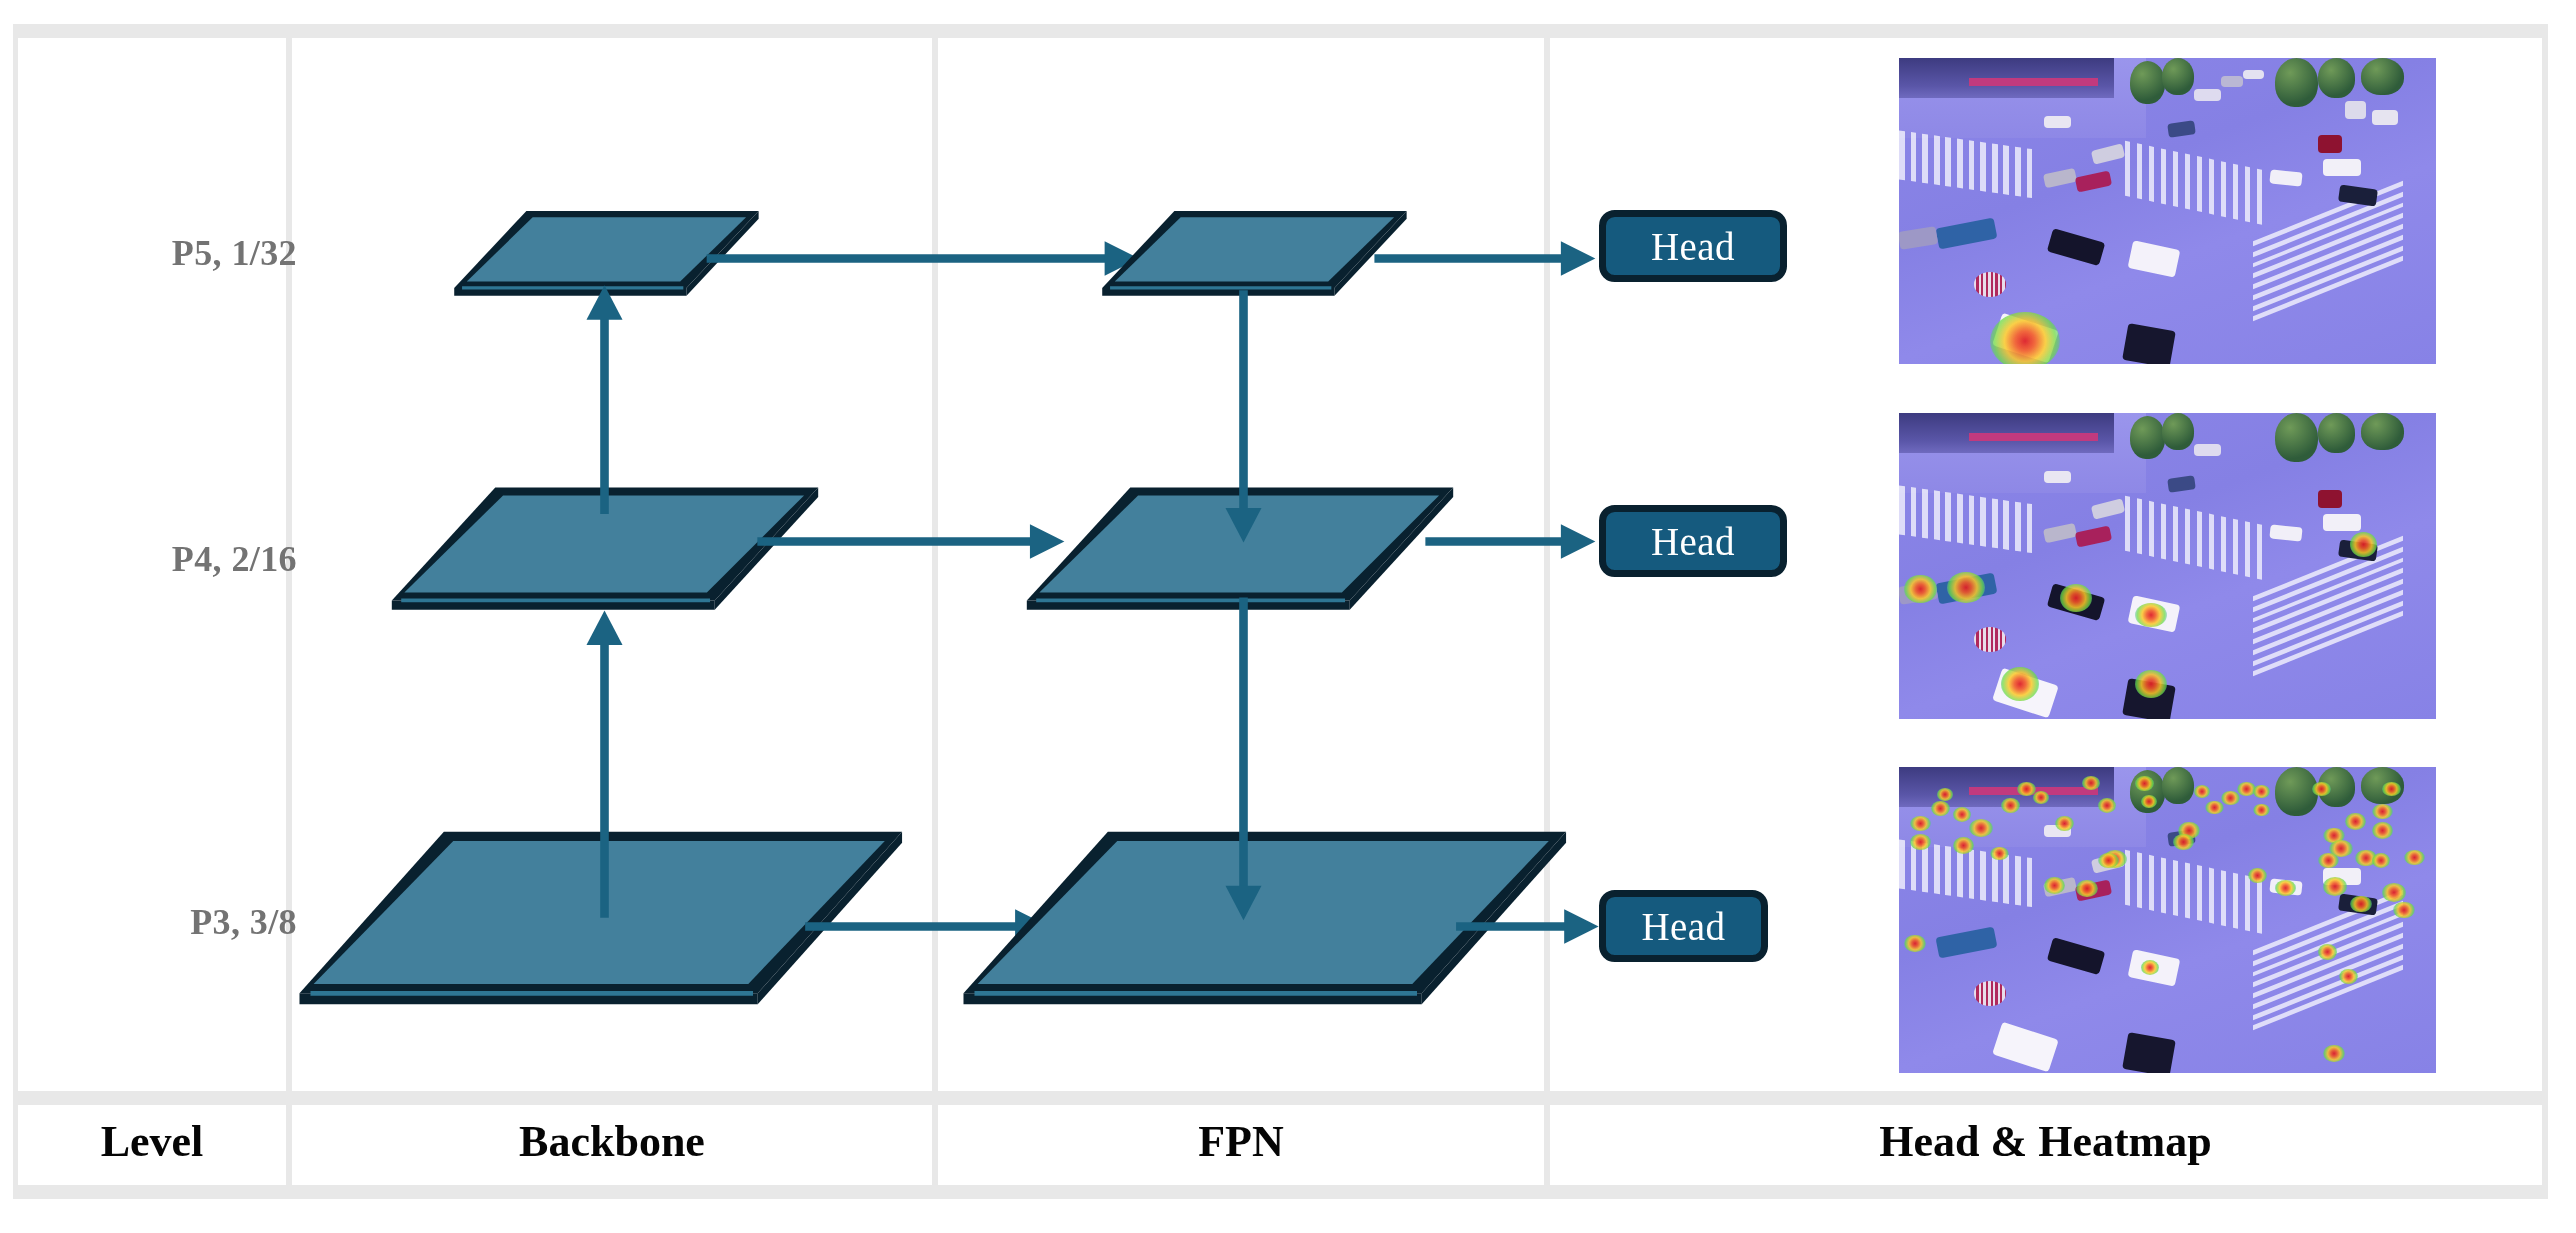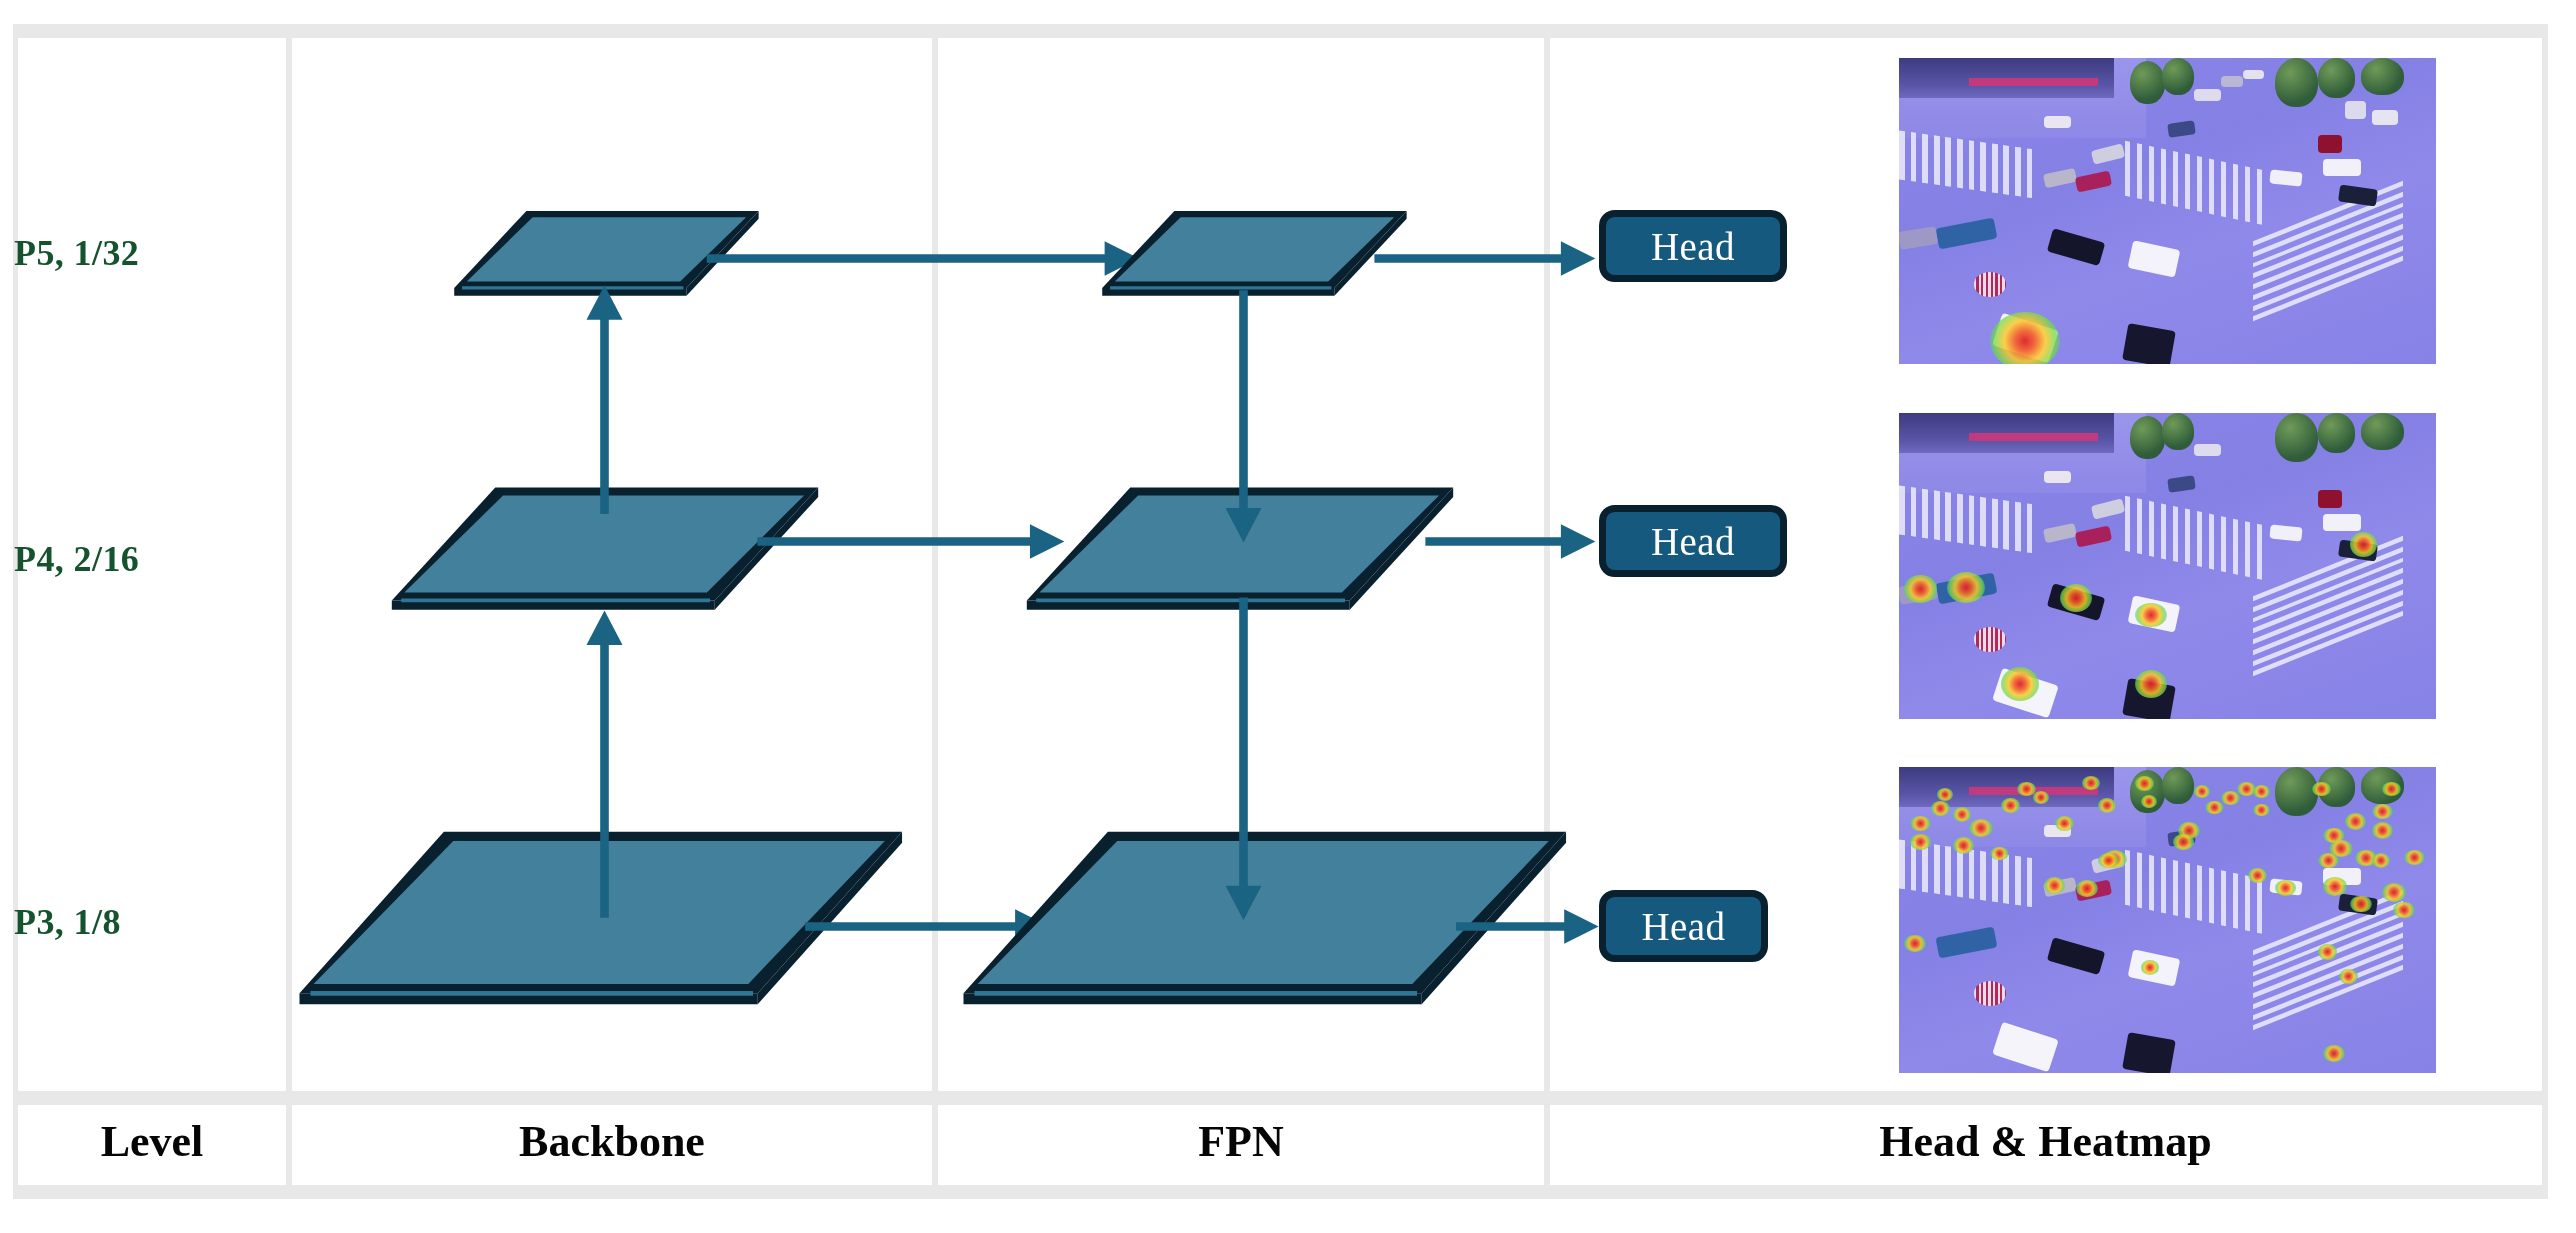--- a/index.html
+++ b/index.html
@@ -16,23 +16,23 @@
     border-bottom:0;
   }
   .vline{ position:absolute; width:5.5px; background:#e8e8e8; }
   .hline{ position:absolute; height:14px; background:#e8e8e8; }
 
   
   #diagram-body{ position:absolute; left:0; top:0; width:2576px; height:1233px; }
 
   
   .level-label{
-    position:absolute; width:283px; text-align:left;
+    position:absolute; width:283px; text-align:right;
     font-family:"Liberation Serif", serif;
-    font-weight:700; font-size:36px; color:#14532d; letter-spacing:0.4px;
+    font-weight:700; font-size:36px; color:#737373; letter-spacing:0.4px;
   }
 
   
   .col-header{
     position:absolute; text-align:center;
     font-family:"Liberation Serif", serif;
     font-weight:700; font-size:44px; color:#050505;
     line-height:85px;
   }
 
@@ -128,21 +128,21 @@
 
 <div id="diagram-body">
 
   <div class="level-label" style="left:14px; top:232px;">
     <span>P5, 1/32</span>
   </div>
   <div class="level-label" style="left:14px; top:538px;">
     <span>P4, 2/16</span>
   </div>
   <div class="level-label" style="left:14px; top:901px;">
-    <span>P3, 1/8</span>
+    <span>P3, 3/8</span>
   </div>
 
   <div class="plane" style="left:451px; top:200px;">
     <svg width="314" height="102" viewBox="0 0 400 130">
       <polygon points="96,14 392,14 300,112 4,112" fill="#09212f"></polygon>
       <polygon points="104,22 376,22 292,104 20,104" fill="#43809c"></polygon>
       <path d="M4,112 L300,112 L300,122 L4,122 Z" fill="#09212f"></path>
       <path d="M300,112 L392,14 L392,24 L300,122 Z" fill="#09212f"></path>
       <path d="M14,112 L296,112" stroke="#2e7694" stroke-width="4" fill="none"></path>
     </svg>

